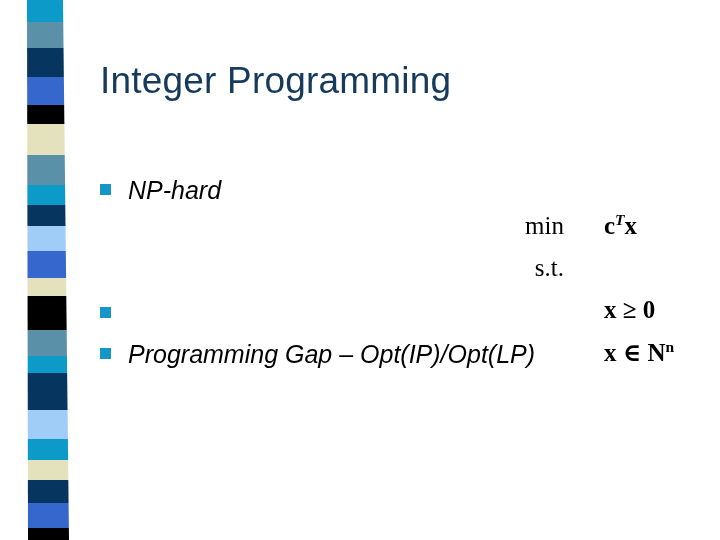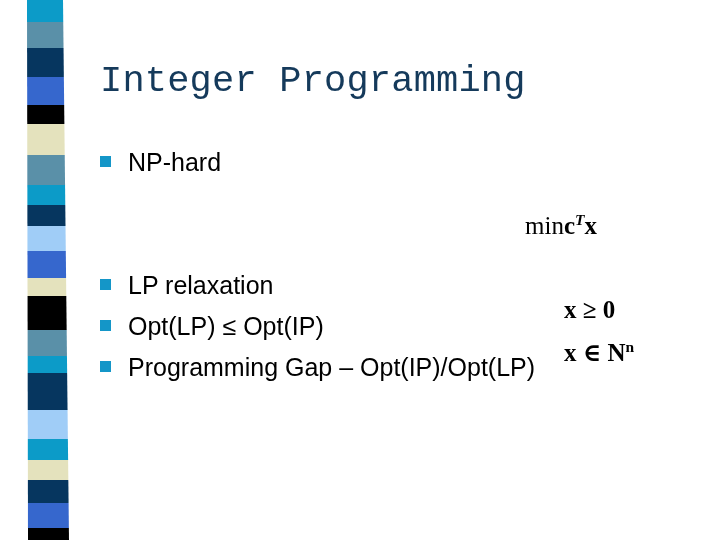--- a/index.html
+++ b/index.html
@@ -25,34 +25,35 @@
     height: 540px;
   }
   #side-band svg { display: block; }
 
   
   #title {
     position: absolute;
     left: 100px;
     top: 58px;
     width: 560px;
-    font-family: Liberation Mono, monospace;
+    font-family: Liberation Sans, sans-serif;
     font-size: 37px;
     line-height: 46px;
     color: #153a5b;
     letter-spacing: 0.2px;
     white-space: nowrap;
   }
 
   
   #bullets {
     position: absolute;
     left: 100px;
-    top: 144px;
+    top: 172px;
     width: 430px;
+    font-style: italic;
   }
   .bullet-row {
     display: flex;
     align-items: flex-start;
     height: 41px;
   }
   .bullet-marker {
     flex: 0 0 auto;
     width: 11px;
     height: 11px;
@@ -86,20 +87,21 @@
   .math-label {
     width: 72px;
     flex: 0 0 auto;
     font-size: 25px;
     font-weight: normal;
   }
   .math-expr {
     font-size: 25px;
     font-weight: bold;
     white-space: nowrap;
+    margin-left: 40px;
   }
   .math-expr sup {
     font-size: 0.62em;
     vertical-align: super;
     line-height: 0;
   }
   sup.ital { font-style: italic; font-weight: bold; }
   sup.upr  { font-style: normal; font-weight: bold; }
 </style>
 </head>
@@ -146,40 +148,36 @@
     <div class="bullet-row">
       <span class="bullet-marker hidden" style="background: rgb(20, 150, 200);"></span>
       <span class="bullet-text"></span>
     </div>
     <div class="bullet-row">
       <span class="bullet-marker hidden" style="background: rgb(20, 150, 200);"></span>
       <span class="bullet-text"></span>
     </div>
     <div class="bullet-row">
       <span class="bullet-marker" style="background: rgb(20, 150, 200);"></span>
-      <span class="bullet-text">LP relaxation</span>
-    </div>
-    <div class="bullet-row">
-      <span class="bullet-marker" style="background: rgb(20, 150, 200);"></span>
-      <span class="bullet-text">Opt(LP) ≤ Opt(IP)</span>
     </div>
     <div class="bullet-row">
       <span class="bullet-marker" style="background: rgb(20, 150, 200);"></span>
       <span class="bullet-text">Programming Gap – Opt(IP)/Opt(LP)</span>
     </div>
   </div>
 
   <div id="math-block">
     <div class="math-row">
       <span class="math-label">min</span>
       <span class="math-expr">
         <span>c</span><sup class="ital">T</sup><span>x</span>
       </span>
     </div>
     <div class="math-row">
+      <span class="math-label">s.t.</span>
     </div>
     <div class="math-row">
       <span class="math-label"></span>
       <span class="math-expr">
         <span>x</span><sup class="upr"></sup> <span>≥ 0</span>
       </span>
     </div>
     <div class="math-row">
       <span class="math-label"></span>
       <span class="math-expr">

